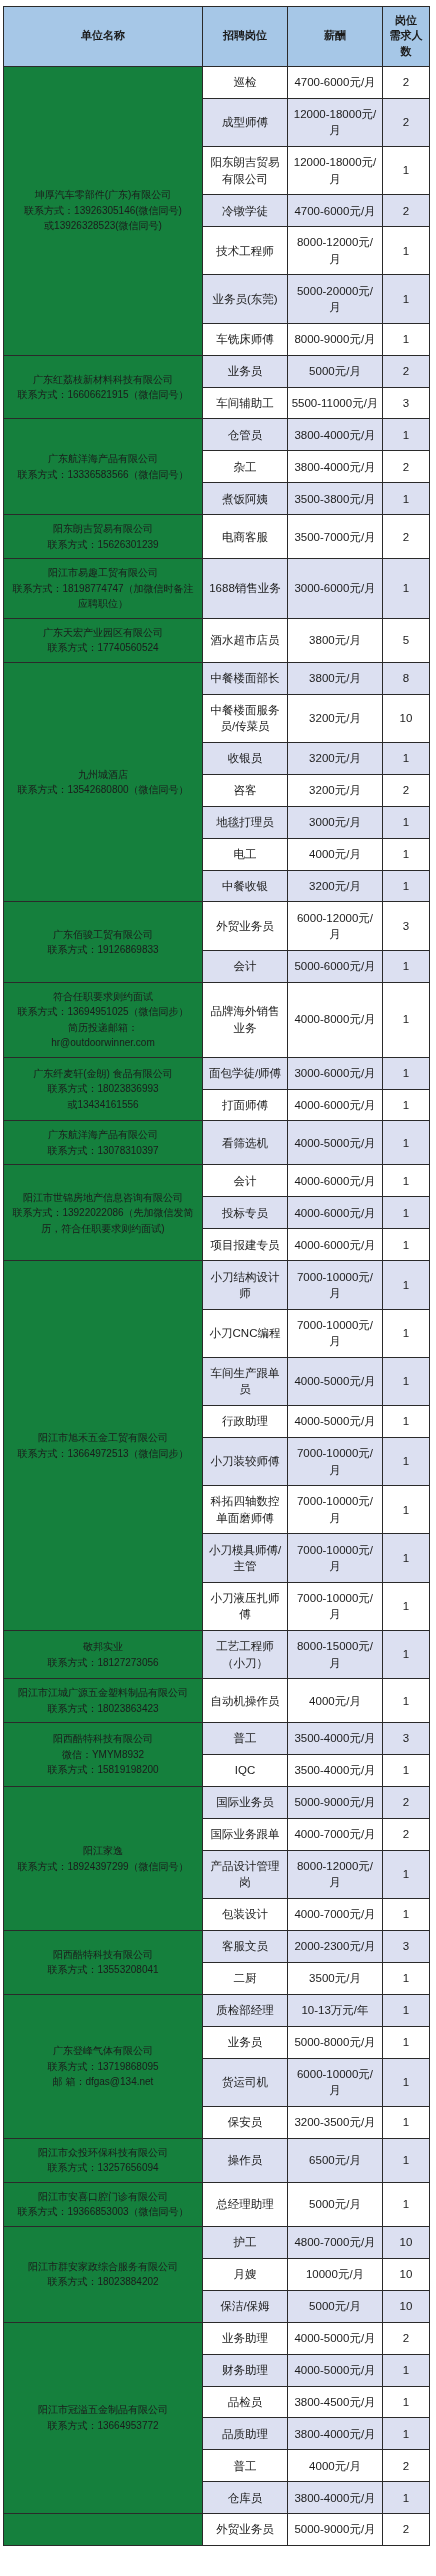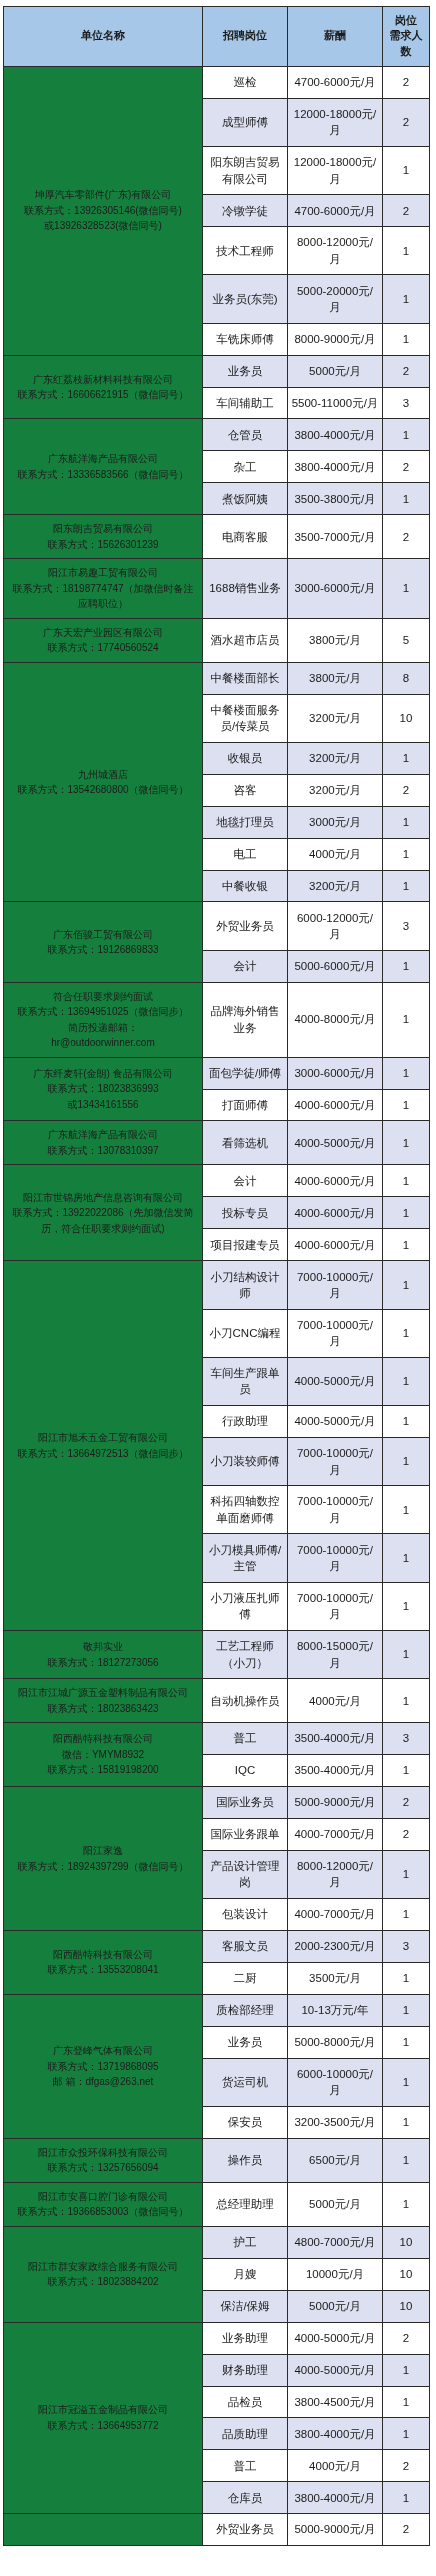--- a/index.html
+++ b/index.html
@@ -357,21 +357,21 @@
         </tr>
         <tr>
           <td class="data">二厨</td>
           <td class="data">3500元/月</td>
           <td class="data count">1</td>
         </tr>
         <tr class="alt">
           <td class="company" rowspan="4">
             <span class="cline">广东登峰气体有限公司</span>
             <span class="cline">联系方式：13719868095</span>
-            <span class="cline">邮 箱：dfgas@263.net</span>
+            <span class="cline">邮 箱：dfgas@134.net</span>
           </td>
           <td class="data">质检部经理</td>
           <td class="data">10-13万元/年</td>
           <td class="data count">1</td>
         </tr>
         <tr>
           <td class="data">业务员</td>
           <td class="data">5000-8000元/月</td>
           <td class="data count">1</td>
         </tr>

